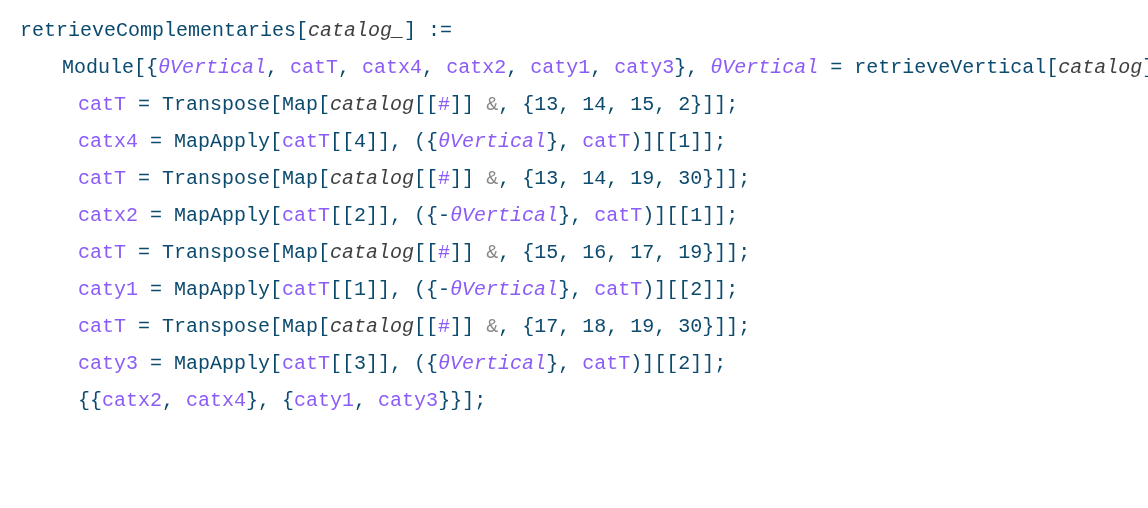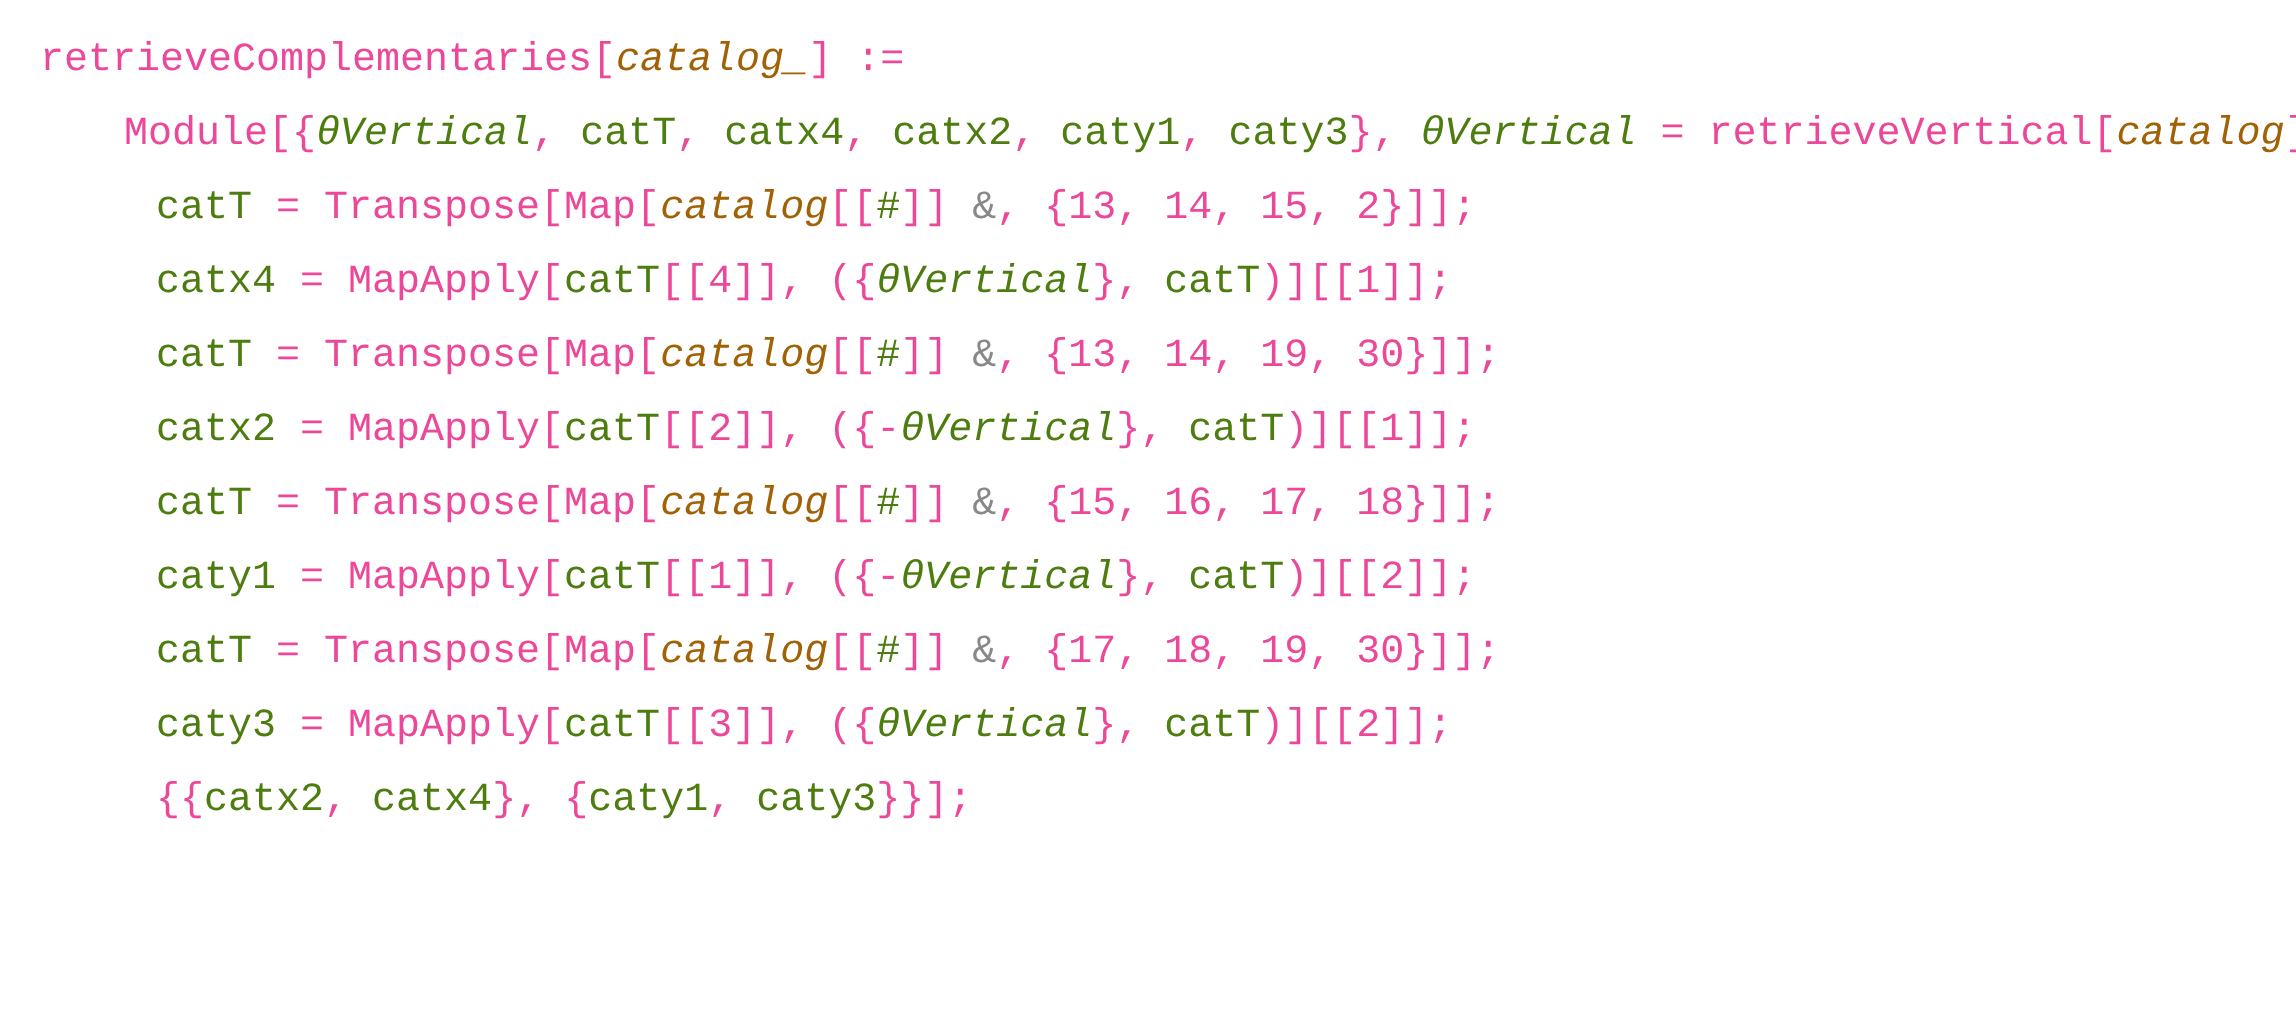--- a/index.html
+++ b/index.html
@@ -19,28 +19,28 @@
       white-space: nowrap;
     }
     .indent1 {
       padding-left: 42px;
     }
     .indent2 {
       padding-left: 58px;
     }
     .italic {
       font-style: italic;
-      color: #a16207;
+      color: #404040;
     }
     .teal {
-      color: #4d7c0f;
+      color: #8b5cf6;
       font-family: Liberation Mono, monospace;
     }
     .black {
-      color: #ec4899;
+      color: #0c4a6e;
     }
     .amp {
       color: #888;
     }
   </style>
 </head>
 <body>
 
 <div class="line">
   <span class="black">retrieveComplementaries[</span><span class="italic">catalog_</span><span class="black">] :=</span>
@@ -60,21 +60,21 @@
 
 <div class="line indent2">
   <span class="teal">catT</span><span class="black"> = Transpose[Map[</span><span class="italic">catalog</span><span class="black">[[</span><span class="teal">#</span><span class="black">]]</span><span class="amp"> &amp;</span><span class="black">, {13, 14, 19, 30}]];</span>
 </div>
 
 <div class="line indent2">
   <span class="teal">catx2</span><span class="black"> = MapApply[</span><span class="teal">catT</span><span class="black">[[2]], ({-</span><span class="italic teal">θVertical</span><span class="black">}, </span><span class="teal">catT</span><span class="black">)][[1]];</span>
 </div>
 
 <div class="line indent2">
-  <span class="teal">catT</span><span class="black"> = Transpose[Map[</span><span class="italic">catalog</span><span class="black">[[</span><span class="teal">#</span><span class="black">]]</span><span class="amp"> &amp;</span><span class="black">, {15, 16, 17, 18}]];</span>
+  <span class="teal">catT</span><span class="black"> = Transpose[Map[</span><span class="italic">catalog</span><span class="black">[[</span><span class="teal">#</span><span class="black">]]</span><span class="amp"> &amp;</span><span class="black">, {15, 16, 17, 19}]];</span>
 </div>
 
 <div class="line indent2">
   <span class="teal">caty1</span><span class="black"> = MapApply[</span><span class="teal">catT</span><span class="black">[[1]], ({-</span><span class="italic teal">θVertical</span><span class="black">}, </span><span class="teal">catT</span><span class="black">)][[2]];</span>
 </div>
 
 <div class="line indent2">
   <span class="teal">catT</span><span class="black"> = Transpose[Map[</span><span class="italic">catalog</span><span class="black">[[</span><span class="teal">#</span><span class="black">]]</span><span class="amp"> &amp;</span><span class="black">, {17, 18, 19, 30}]];</span>
 </div>
 

